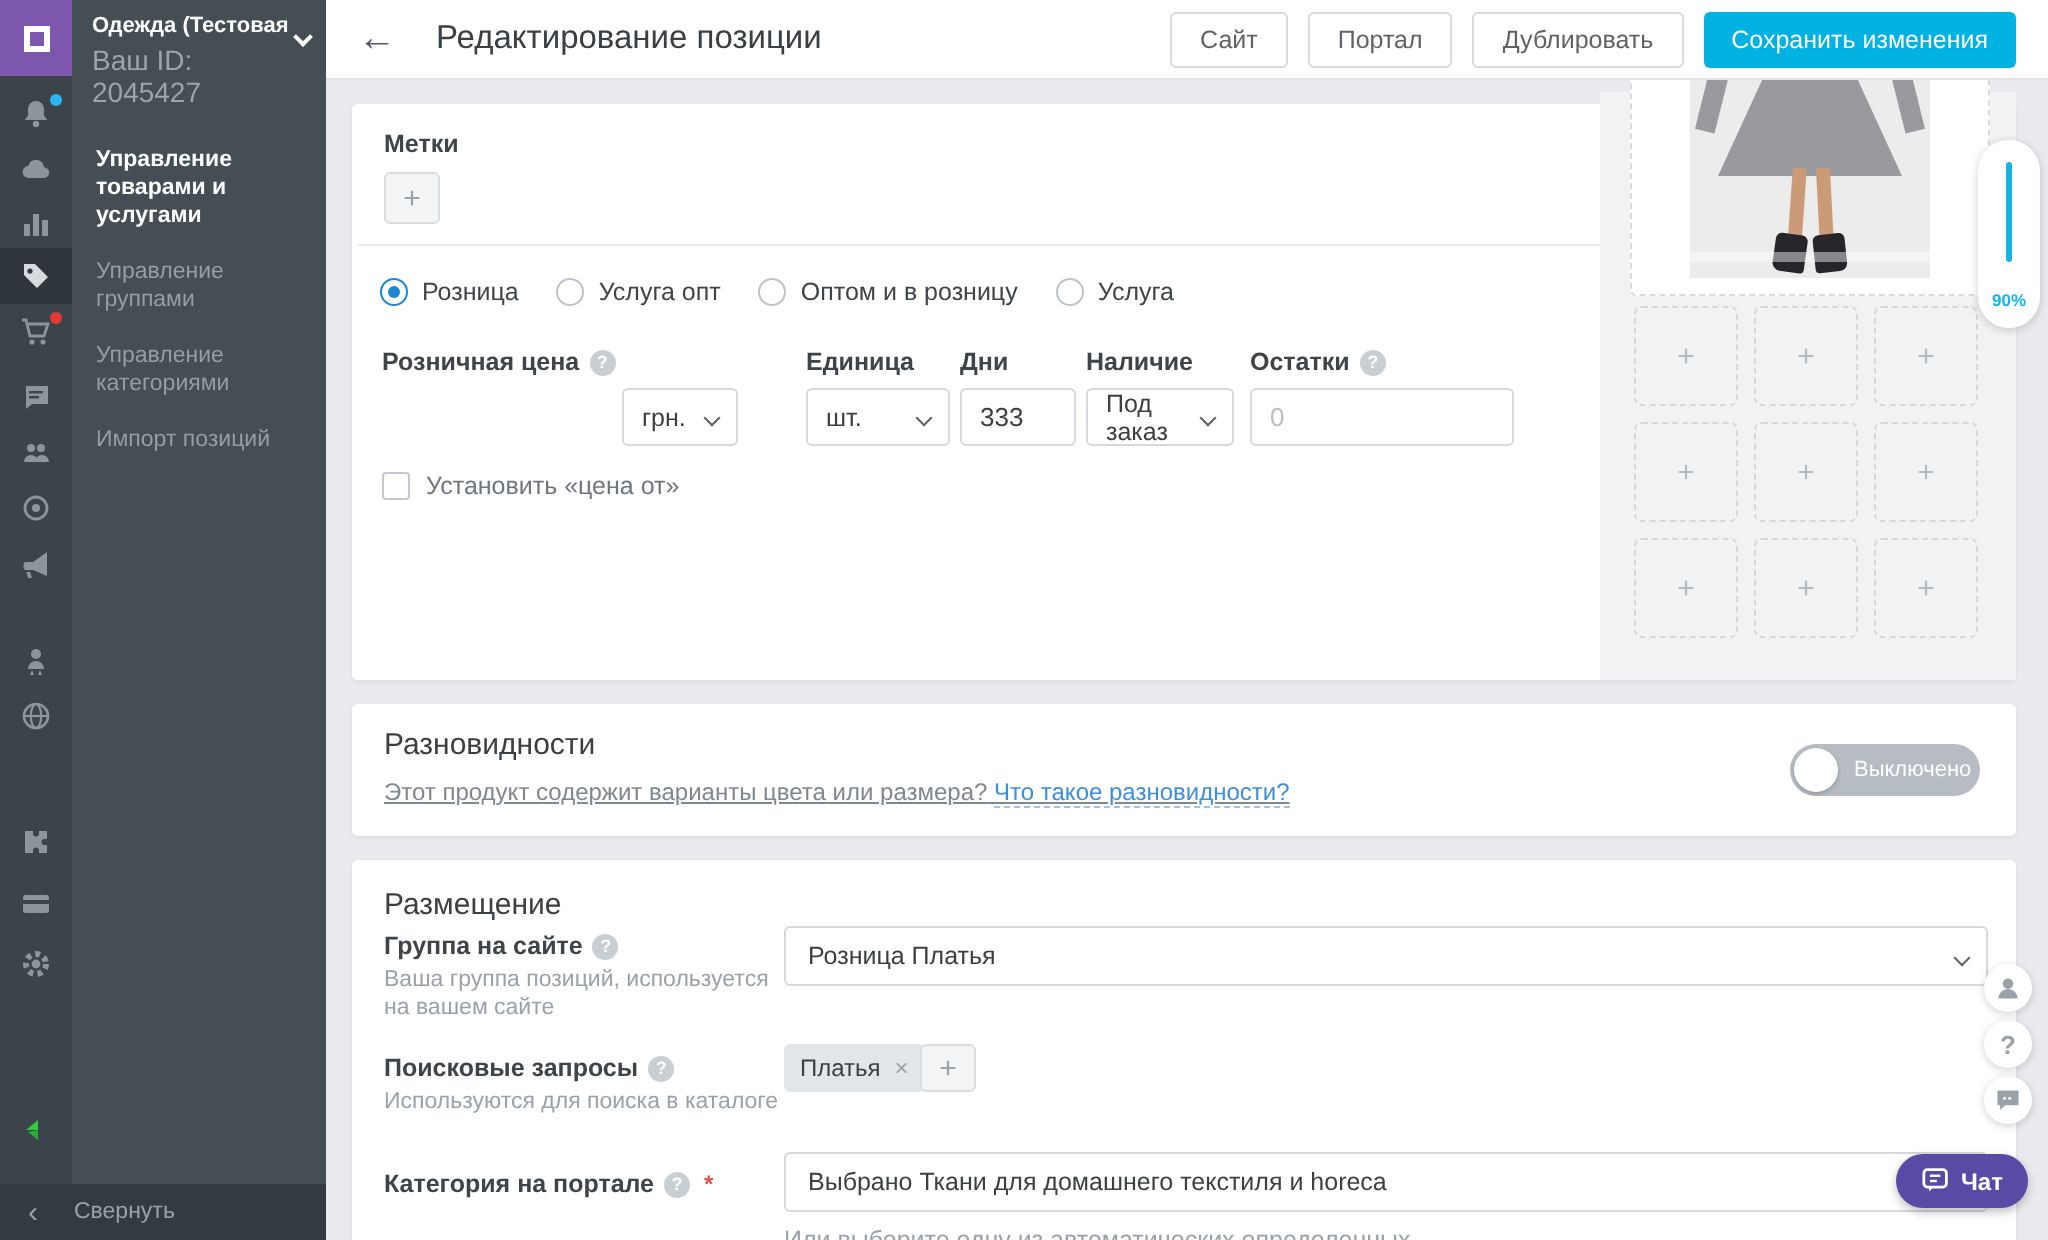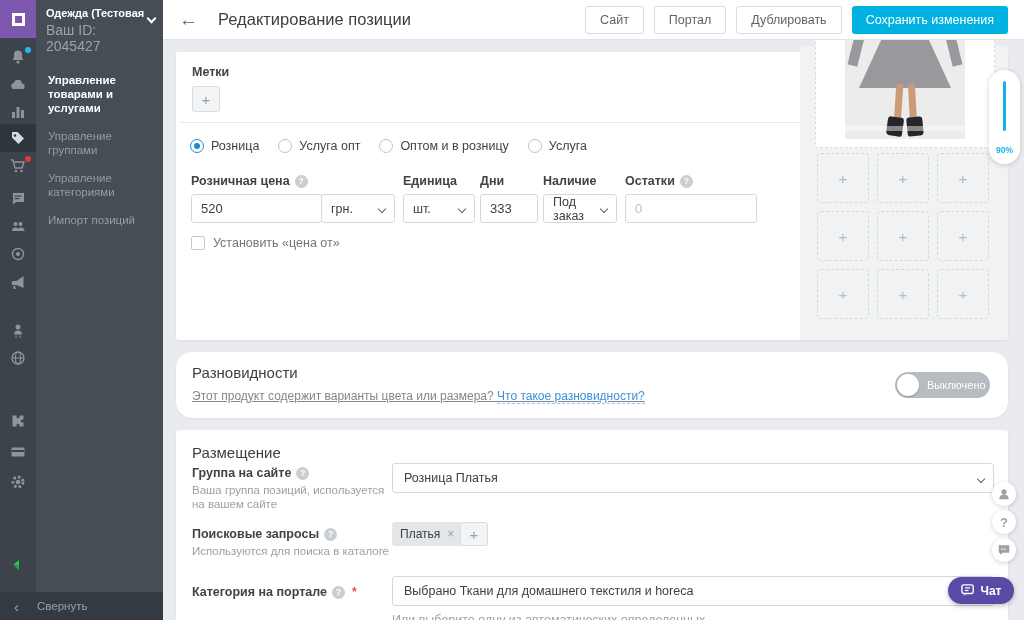--- a/index.html
+++ b/index.html
@@ -36,21 +36,21 @@
   .back-arrow { font-size:19px; color:#555a60; cursor:pointer; line-height:1; }
   .page-title { font-size:16.5px; font-weight:500; color:#3a3f44; margin-left:20px; }
   .topbar-buttons { margin-left:auto; display:flex; align-items:center; gap:10px; }
   .btn-outline { background:#fff; border:1px solid #d8dbde; border-radius:3px; padding:6px 14px; font-size:12.5px; color:#5f6368; cursor:pointer; }
   .btn-save { background:#00b2e2; border:none; border-radius:3px; padding:7px 14px; font-size:12.5px; color:#fff; cursor:pointer; }
 
   
   .content { position:absolute; left:0; top:40px; width:861px; height:580px; overflow:hidden; background:#e9ebee; }
   .card { position:absolute; background:#fff; border-radius:3px; box-shadow:0 1px 2px rgba(60,64,67,.08); }
   .card1 { left:13px; top:12px; width:832px; height:288px; }
-  .card2 { left:13px; top:312px; width:832px; height:66px;border-radius:16px; }
+  .card2 { left:13px; top:312px; width:832px; height:66px; }
   .card3 { left:13px; top:390px; width:832px; height:240px; }
 
   .field-label { font-size:12.5px; font-weight:bold; color:#3f4449; display:inline-flex; align-items:center; gap:5px; }
   .help-icon { width:13px; height:13px; border-radius:50%; background:#c9ced3; color:#fff; font-size:9px; font-weight:bold; display:inline-flex; align-items:center; justify-content:center; }
   .req-star { color:#e05252; font-size:12px; margin-left:2px; }
 
   
   .metki-label { position:absolute; left:16px; top:13px; }
   .plus-btn { position:absolute; background:#f3f4f5; border:1px solid #d9dde0; border-radius:3px; color:#9aa1a8; font-size:15px; display:flex; align-items:center; justify-content:center; cursor:pointer; }
   .metki-plus { left:16px; top:34px; width:28px; height:26px; }
@@ -286,22 +286,21 @@
           <span class="help-icon">?</span>
         </span>
       <span class="field-label flabel" style="left:227px">Единица</span>
       <span class="field-label flabel" style="left:304px">Дни</span>
       <span class="field-label flabel" style="left:367px">Наличие</span>
       <span class="field-label flabel" style="left:449px">
           <span>Остатки</span>
           <span class="help-icon">?</span>
         </span>
 
-      <input class="finput" style="left: 15px; width: 131px;" value="520">
-      <div class="fselect" style="left:145px;width:74px">
+      <div class="fselect" style="left:135px;width:58px">
           <span>грн.</span>
           <span class="chev"></span>
         </div>
       <div class="fselect" style="left:227px;width:72px">
           <span>шт.</span>
           <span class="chev"></span>
         </div>
       <input class="finput" style="left: 304px; width: 58px;" value="333">
       <div class="fselect" style="left:367px;width:74px">
           <span>Под заказ</span>

